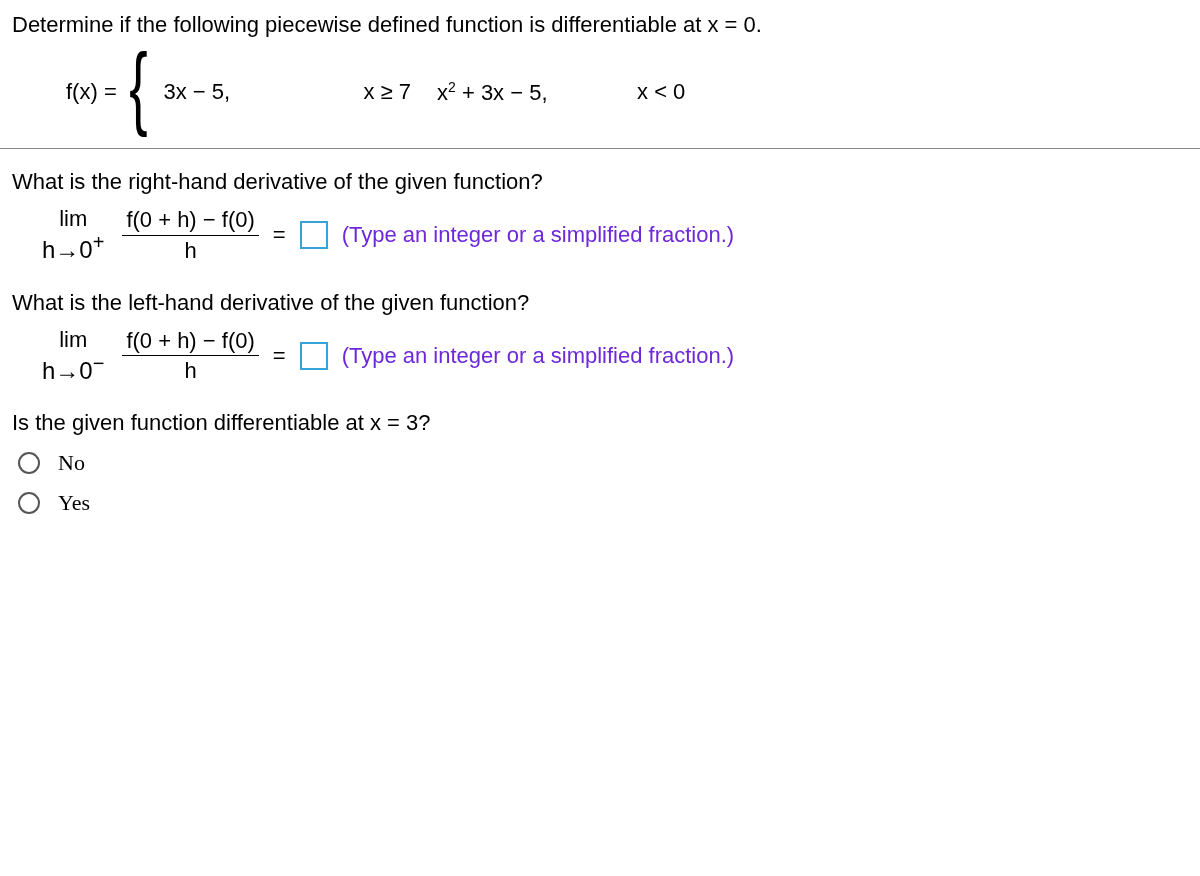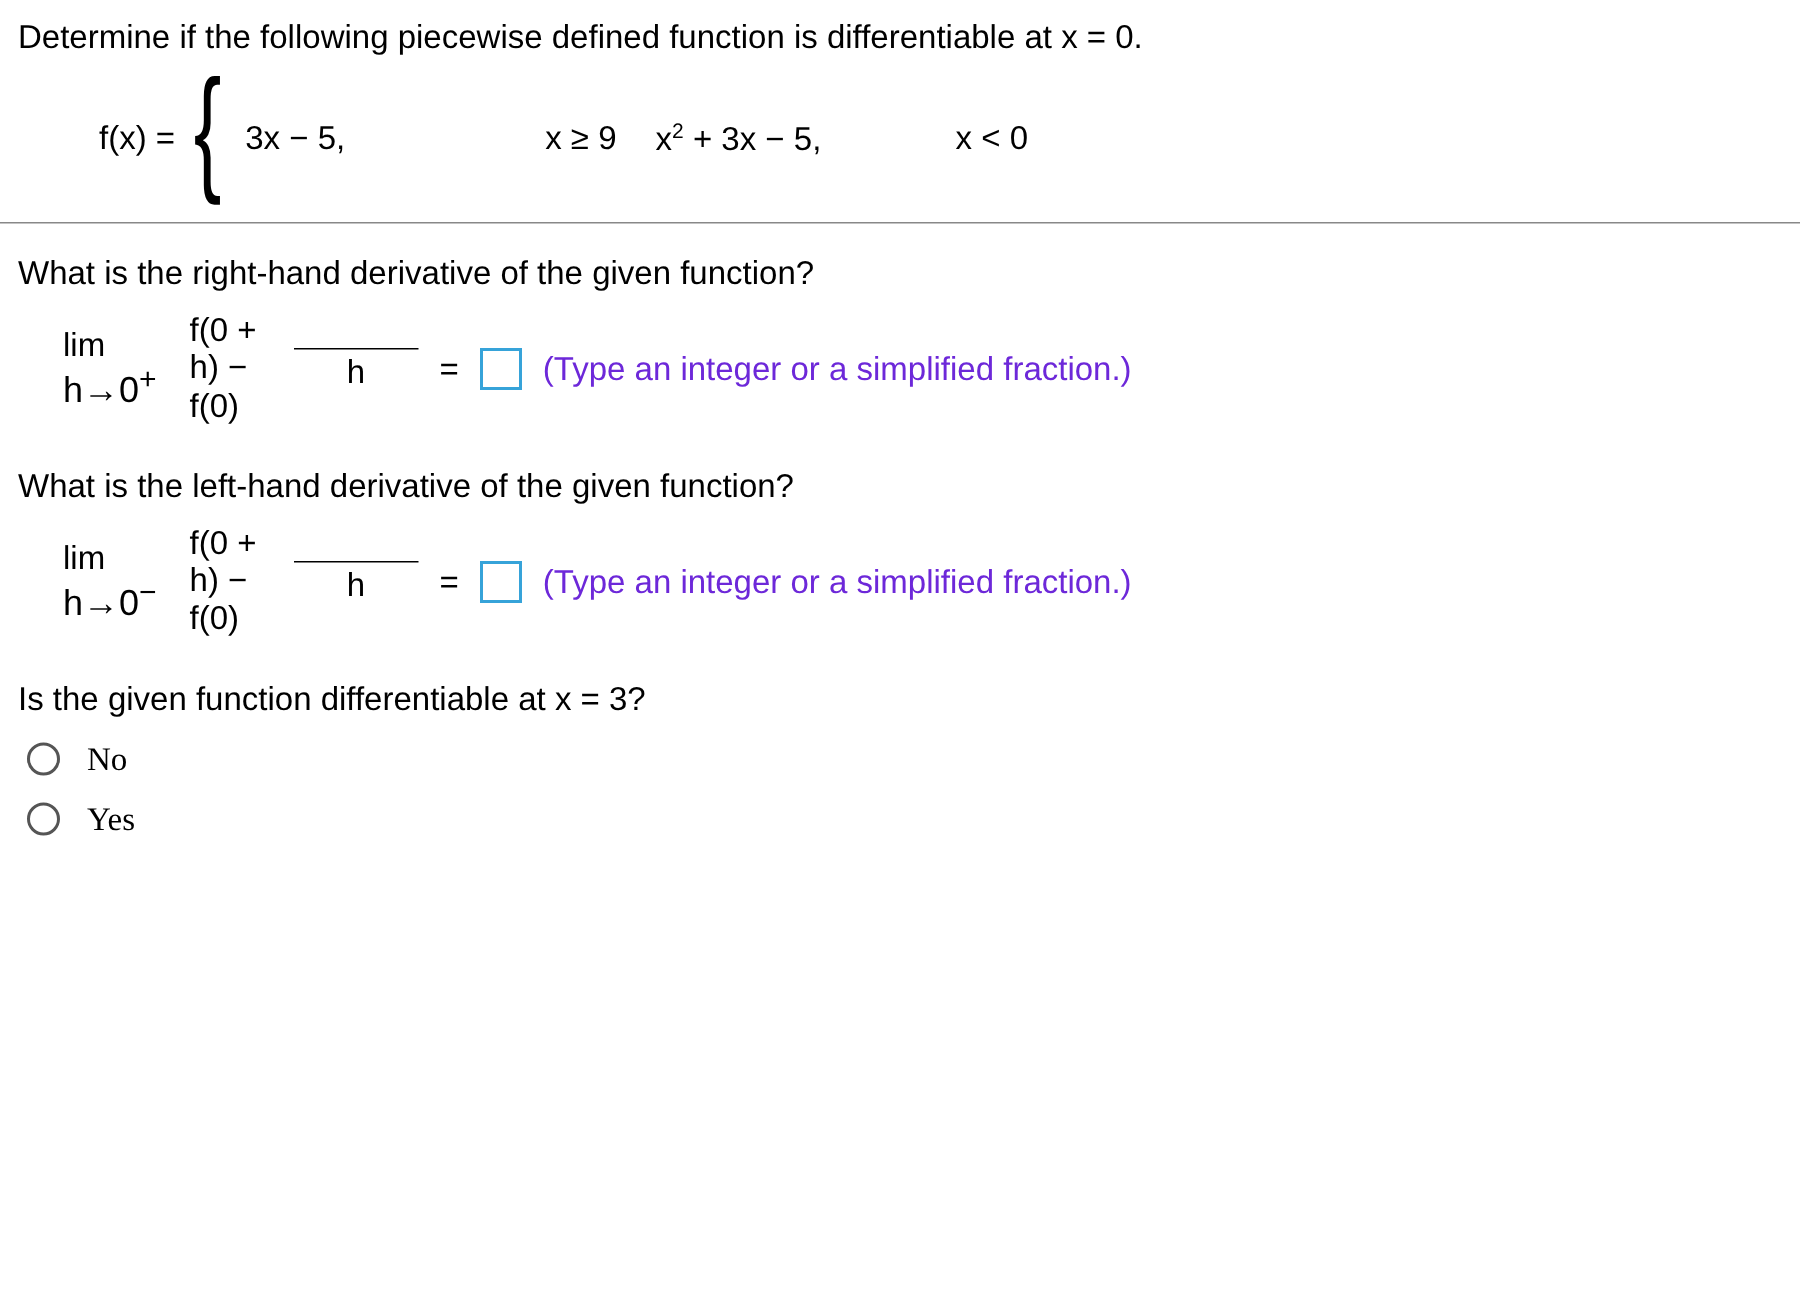--- a/index.html
+++ b/index.html
@@ -54,29 +54,30 @@
   }
   .limit-row {
     display: flex;
     align-items: center;
     margin: 10px 0 26px 30px;
     gap: 8px;
   }
   .lim-stack {
     display: flex;
     flex-direction: column;
+    align-items: center;
     line-height: 1.1;
     margin-right: 4px;
   }
   .lim-stack .sub {
     font-size: 24px;
   }
   .frac {
     display: inline-flex;
-    flex-direction: row;
+    flex-direction: column;
     align-items: center;
     line-height: 1.15;
     margin: 0 6px;
   }
   .frac .num { padding: 0 4px 2px 4px; }
   .frac .den {
     border-top: 1.5px solid #000;
     padding: 2px 4px 0 4px;
     width: 100%;
     text-align: center;
@@ -118,21 +119,21 @@
 <body>
 
 <div class="question-statement">Determine if the following piecewise defined function is differentiable at x = 0.</div>
 
 <div class="piecewise-row">
   <span class="fx-label">f(x) =</span>
   <span class="brace">{</span>
   <div class="piecewise-cases">
     <div class="case-row">
       <span class="case-expr">3x − 5,</span>
-      <span class="case-cond">x ≥ 9</span>
+      <span class="case-cond">x ≥ 7</span>
     </div>
     <div class="case-row">
       <span class="case-expr"><span>x</span><sup class="exp">2</sup><span> + 3x − 5,</span></span>
       <span class="case-cond">x &lt; 0</span>
     </div>
   </div>
 </div>
 
 <hr class="hr">
 

